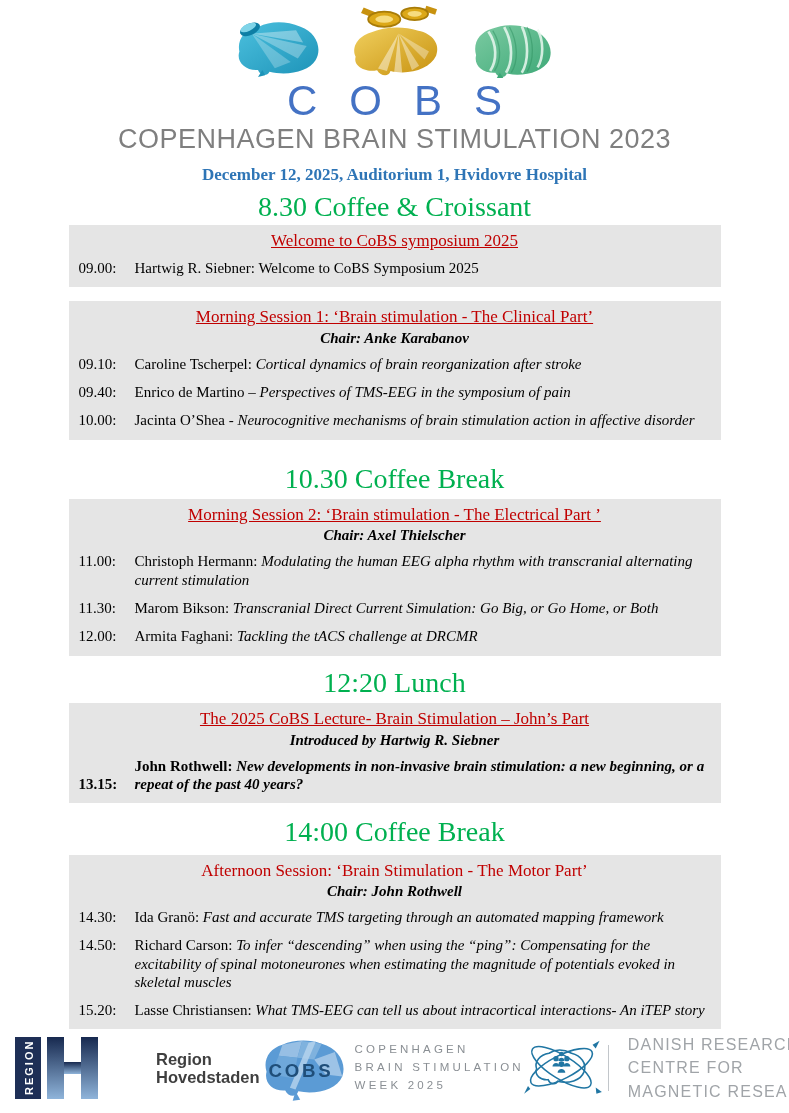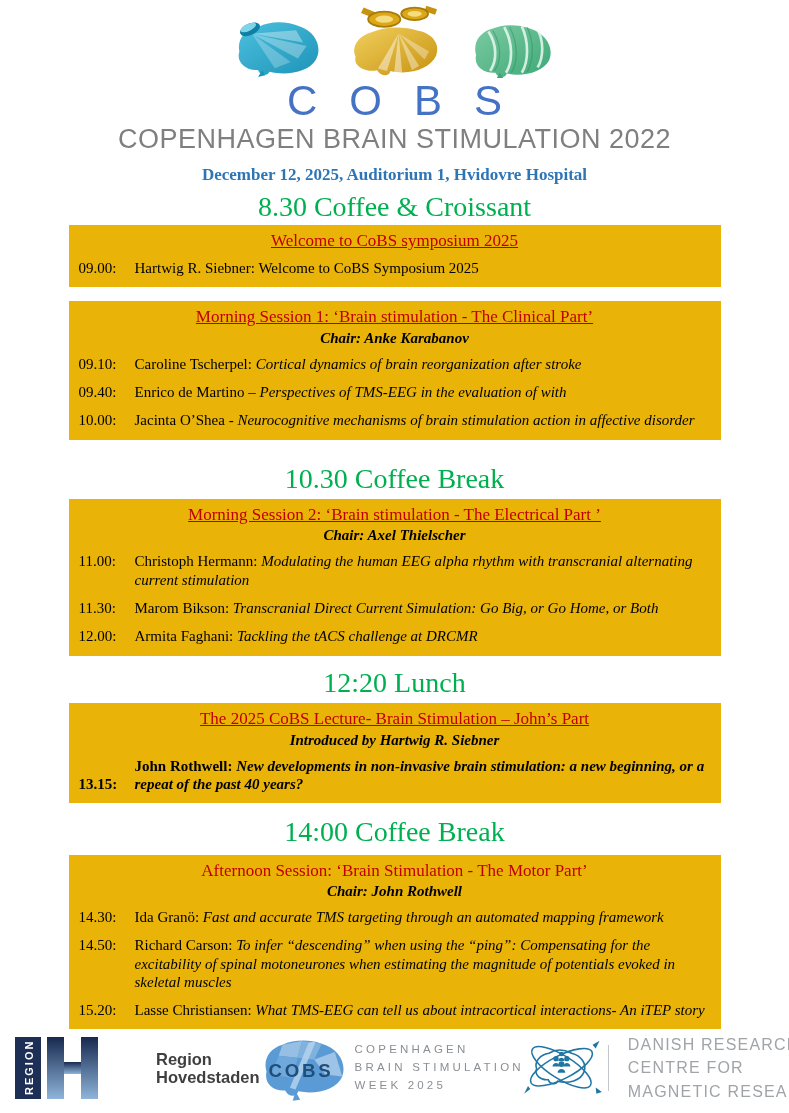--- a/index.html
+++ b/index.html
@@ -21,21 +21,21 @@
     text-align:center;font-family:"Liberation Sans",sans-serif;font-size:27px;line-height:1.05;
     color:#7f7f7f;letter-spacing:0.5px;margin-top:3px;
   }
   .date-line{text-align:center;font-size:17px;font-weight:bold;color:#2e75b6;margin-top:12px;}
   
   .break-label{text-align:center;color:#00b050;font-size:28px;line-height:1.2;}
   .break-0{margin:5px 0 1px;}
   .break-1{margin:22px 0 4px;}
   .break-2{margin:10px 0 4px;}
   .break-3{margin:12px 0 6px;}
-  .session{width:652px;margin:0 auto;background:#eab308;padding:5px 8px 10px 8px;box-sizing:border-box;}
+  .session{width:652px;margin:0 auto;background:#e5e5e5;padding:5px 8px 10px 8px;box-sizing:border-box;}
   .session + .session-gap{height:14px;}
   .session-title{color:#c00000;text-align:center;font-size:17px;line-height:1.25;}
   .session-title.underlined{text-decoration:underline;}
   .chair{text-align:center;font-style:italic;font-weight:bold;font-size:15px;line-height:1.2;margin-top:1px;}
   .talk{display:flex;margin-top:10px;font-size:15px;line-height:1.22;}
   .talk--first{margin-top:8px;}
   .talk--center{align-items:flex-end;font-weight:bold;}
   .talk-time{width:58px;flex:none;padding-left:2px;box-sizing:border-box;}
   .talk-body{flex:1;max-width:578px;}
   .talk-body i{font-style:italic;}
@@ -106,21 +106,21 @@
     <g fill="none" stroke="#2f9161" stroke-width="1.5" opacity="0.5">
       <path d="M27 12 C37 28 37 46 29 58"></path>
       <path d="M46 8 C56 26 56 48 48 60"></path>
       <path d="M66 8 C74 25 74 46 66 59"></path>
     </g>
     <path d="M35 60 l-4 7 l8 -1 Z" fill="#3da877"></path>
   </svg>
 </div>
 
 <div class="cobs-letters">COBS</div>
-<div class="main-title">COPENHAGEN BRAIN STIMULATION 2022</div>
+<div class="main-title">COPENHAGEN BRAIN STIMULATION 2023</div>
 <div class="date-line">December 12, 2025, Auditorium 1, Hvidovre Hospital</div>
 
 <div class="break-label break-0">8.30 Coffee &amp; Croissant</div>
 
 <div class="session">
   <div class="session-title underlined">Welcome to CoBS symposium 2025</div>
   <div class="talk talk--first">
     <div class="talk-time">09.00:</div>
     <div class="talk-body"><span>Hartwig R. Siebner:</span> <span>Welcome to CoBS Symposium 2025</span></div>
   </div>
@@ -129,21 +129,21 @@
 
 <div class="session">
   <div class="session-title underlined">Morning Session 1: ‘Brain stimulation - The Clinical Part’</div>
   <div class="chair">Chair: Anke Karabanov</div>
   <div class="talk talk--first">
     <div class="talk-time">09.10:</div>
     <div class="talk-body"><span>Caroline Tscherpel:</span> <i>Cortical dynamics of brain reorganization after stroke</i></div>
   </div>
   <div class="talk">
     <div class="talk-time">09.40:</div>
-    <div class="talk-body"><span>Enrico de Martino –</span> <i>Perspectives of TMS-EEG in the evaluation of with</i></div>
+    <div class="talk-body"><span>Enrico de Martino –</span> <i>Perspectives of TMS-EEG in the symposium of pain</i></div>
   </div>
   <div class="talk">
     <div class="talk-time">10.00:</div>
     <div class="talk-body"><span>Jacinta O’Shea -</span> <i>Neurocognitive mechanisms of brain stimulation action in affective disorder</i></div>
   </div>
 </div>
 
 <div class="break-label break-1">10.30 Coffee Break</div>
 
 <div class="session">

